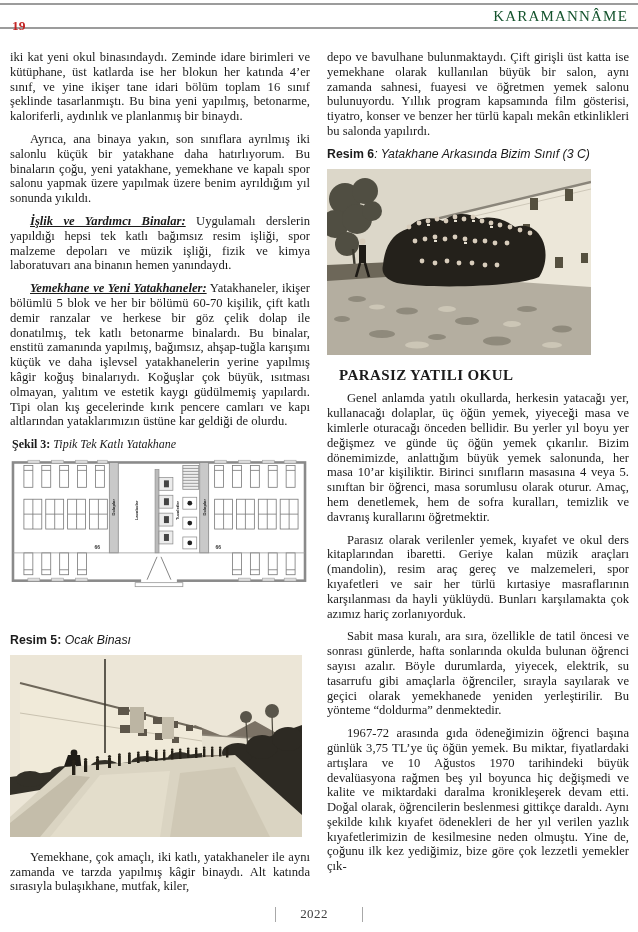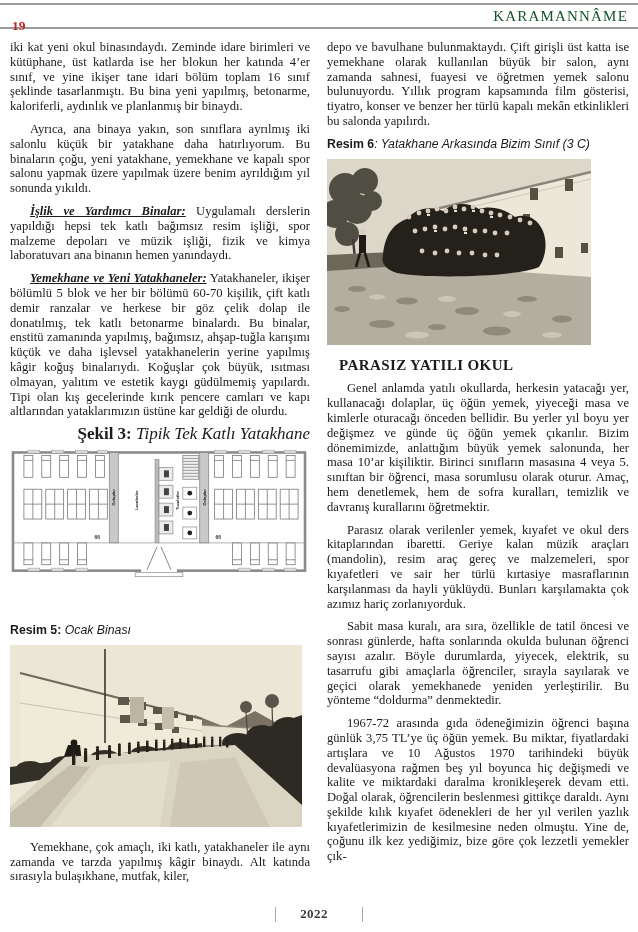--- a/index.html
+++ b/index.html
@@ -11,28 +11,28 @@
   
   .header{
     position:absolute;left:0;right:0;top:3px;height:26px;
     border-top:2px solid #9c9c9c;border-bottom:2px solid #9c9c9c;
     display:flex;justify-content:space-between;align-items:center;
     padding:0 10px 0 12px;box-sizing:border-box;
   }
   .pagenum{color:#c32525;font-weight:bold;font-size:13.5px;margin-top:20px;}
   .booktitle{font-size:15px;letter-spacing:1.2px;color:#14532d;}
   
-  .col{position:absolute;top:40px;width:300px;height:866px;overflow:hidden;
+  .col{position:absolute;top:50px;width:300px;height:866px;overflow:hidden;
        font-size:12.6px;line-height:14.8px;text-align:justify;}
   .col-left{left:10px;}
   .col-right{left:327px;width:302px;}
   p{margin:0 0 8px 0;}
   .indent{text-indent:20px;}
   .lead{font-weight:bold;font-style:italic;text-decoration:underline;}
-  .caption-serif{font-size:17px;text-align:right;margin:2px 0 5px 2px;}
+  .caption-serif{font-size:12px;text-align:left;margin:2px 0 5px 2px;}
   .caption-serif .cap-label{font-weight:bold;}
   .caption-serif .cap-text{font-style:italic;}
   .caption-sans{font-family:"Liberation Sans","DejaVu Sans",sans-serif;
     font-size:12.3px;text-align:left;margin:2px 0 7px 0;}
   .caption-sans .cap-label{font-weight:bold;}
   .caption-sans .cap-text{font-style:italic;}
   .section-heading{font-weight:bold;font-size:15px;letter-spacing:0.4px;
     text-align:left;margin:13px 0 9px 0;padding-left:12px;}
   figure{margin:0;}
   .fig-diagram{margin:2px 0 24px 0;}
@@ -41,21 +41,21 @@
   svg{display:block;}
   
   .footer{
     position:absolute;left:0;right:0;bottom:9px;height:18px;
     display:flex;align-items:center;justify-content:center;
     color:#8a8a8a;font-size:13px;letter-spacing:0.4px;
   }
   .footer .bar{width:1px;height:15px;background:#a8a8a8;}
   .footer .bar-left{margin-right:24px;}
   .footer .bar-right{margin-left:34px;}
-  .footer .year{font-weight:bold;color:#3d3d3d;}
+  .footer .year{font-weight:normal;color:#3d3d3d;}
 </style>
 </head>
 <body>
 
 <div class="page">
 
   <div class="header">
     <span class="pagenum">19</span>
     <span class="booktitle">KARAMANNÂME</span>
   </div>

